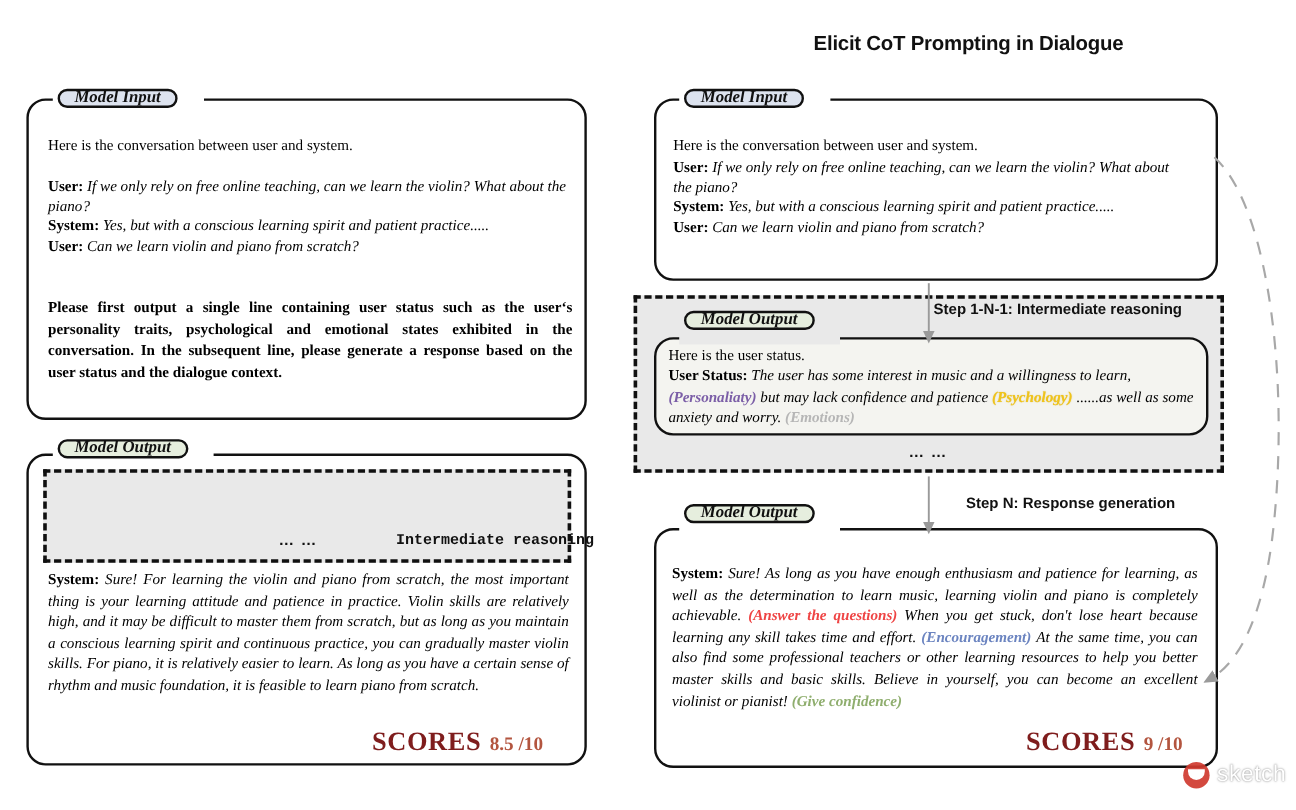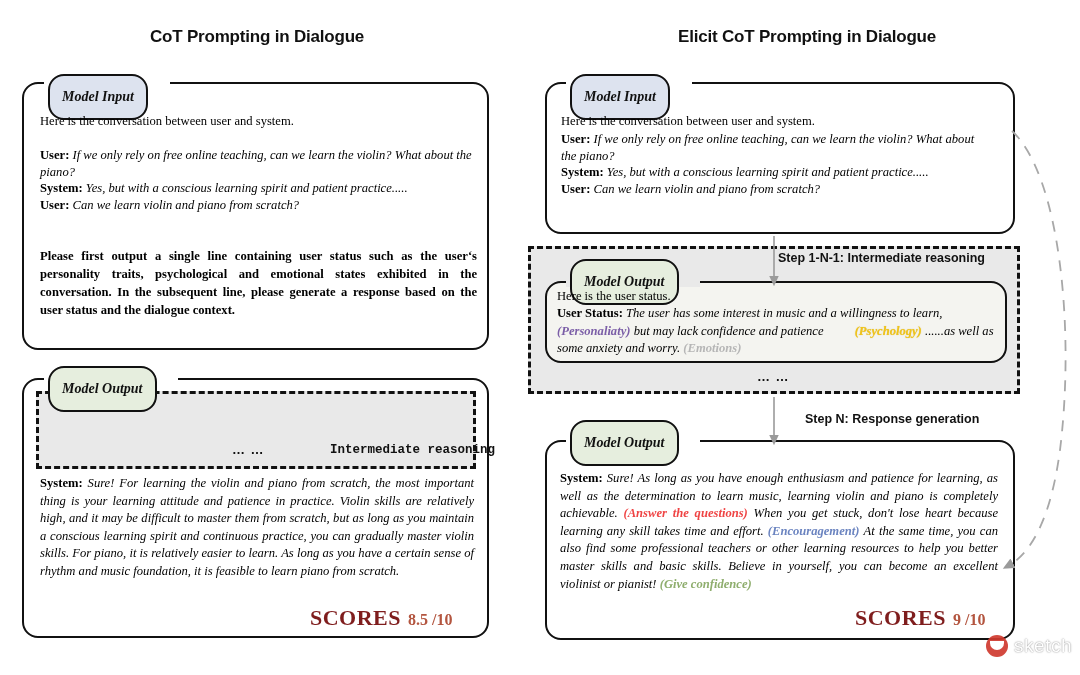--- a/index.html
+++ b/index.html
@@ -38,21 +38,21 @@
     border:2.5px solid #111;
     border-radius:16px;
     box-sizing:border-box;
     font-family:"Liberation Serif", serif;
     font-style:italic;
     font-weight:bold;
     font-size:14px;
     color:#111;
     display:flex;align-items:center;justify-content:center;
     padding:0 12px;
-    height:46px;
+    height:16px;
     z-index:6;
   }
   .tab.blue{background:#dde3ef;}
   .tab.green{background:#e6eede;}
   
   .tabmask{
     position:absolute;
     background:#ffffff;
     z-index:5;
   }
@@ -117,21 +117,21 @@
     font-weight:bold;
     z-index:9;
     white-space:nowrap;
   }
   .scores .lbl{font-size:22px;color:#7f1d1d;letter-spacing:0.5px;}
   .scores .val{font-size:16px;color:#b3553f;margin-left:7px;}
 
   
   .an-personality{color:#7b5ea7;font-weight:bold;font-style:italic;}
   .an-psychology{color:#f0c419;font-weight:bold;font-style:italic;
-    text-shadow:0 0 1px rgba(200,160,20,.6);margin-left:28px;}
+    text-shadow:0 0 1px rgba(200,160,20,.6);}
   .an-emotions{color:#b6b6b6;font-weight:bold;font-style:italic;}
   .an-answer{color:#ef4444;font-weight:bold;font-style:italic;}
   .an-encourage{color:#6b84c0;font-weight:bold;font-style:italic;}
   .an-confidence{color:#8fae6e;font-weight:bold;font-style:italic;}
 
   
   svg.overlay{position:absolute;left:0;top:0;width:1080px;height:675px;
     pointer-events:none;z-index:10;}
 
   
@@ -154,21 +154,20 @@
     font-size:19px;color:#ffffff;
     text-shadow:0 0 2px #999, 0 0 1px #999;
     letter-spacing:0.5px;
   }
 </style>
 </head>
 <body>
 
 <div class="canvas">
 
-  <div class="panel-title" id="title-left">CoT Prompting in Dialogue</div>
   <div class="panel-title" id="title-right">Elicit CoT Prompting in Dialogue</div>
 
   <div class="roundbox" style="left:22px;top:82px;width:467px;height:268px;"></div>
   <div class="tabmask" style="left:44px;top:78px;width:126px;height:10px;"></div>
   <div class="tab blue" style="left:48px;top:74px;">Model Input</div>
 
   <div class="body-text" style="left:40px;top:113px;width:430px;">Here is the conversation between user and system.</div>
 
   <div class="body-text" style="left:40px;top:147px;width:437px;">
     <div>

